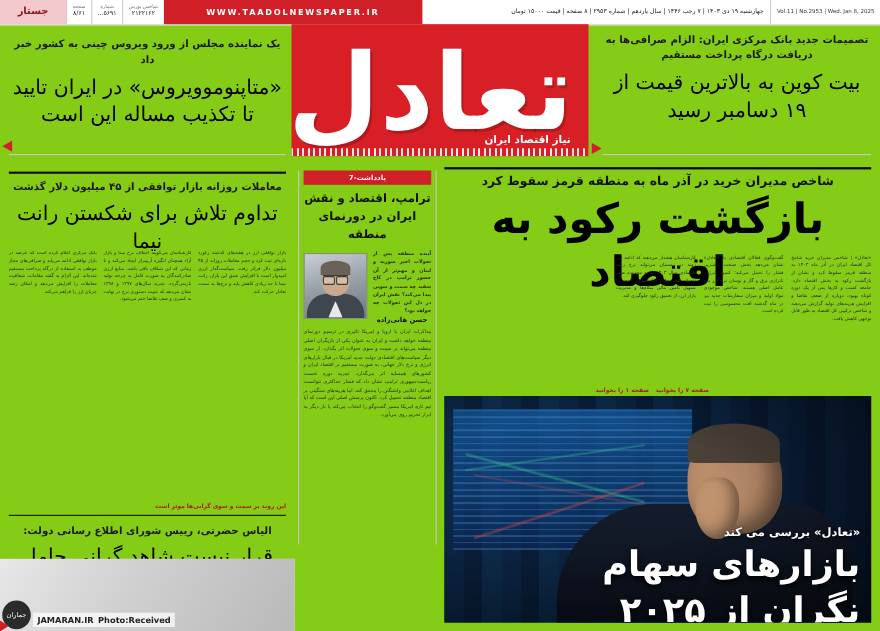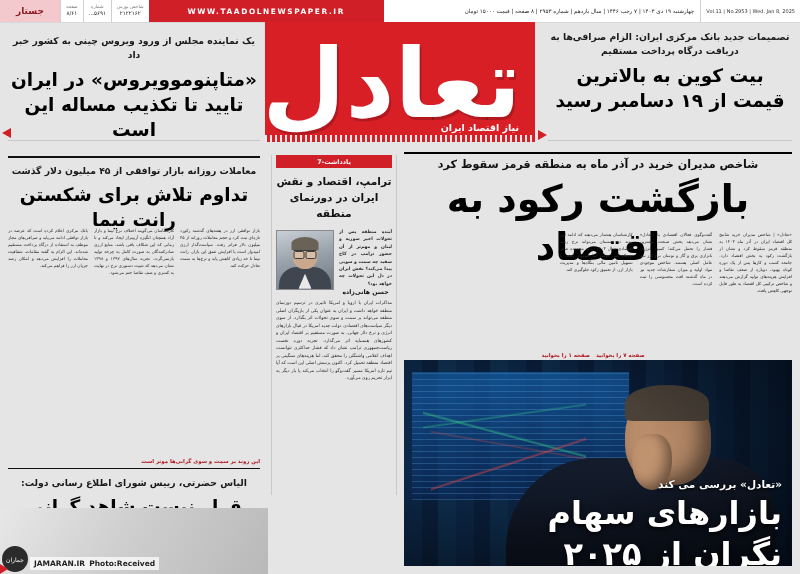--- a/index.html
+++ b/index.html
@@ -3,21 +3,21 @@
 <meta charset="utf-8">
 <style>
   html,body{margin:0;padding:0;}
   body{
     width:800px;height:574px;overflow:hidden;
     background:#ffffff;
     font-family:"DejaVu Sans","Liberation Sans",sans-serif;
     color:#111;
     position:relative;
   }
-  .page{width:800px;height:574px;position:relative;background:#e5e5e5;}
+  .page{width:800px;height:574px;position:relative;background:#84cc16;}
 
   
   .topbar{
     position:absolute;top:0;left:0;width:800px;height:22px;
     background:#fff;border-bottom:1px solid #d8d8d8;
     display:flex;flex-direction:row-reverse;align-items:stretch;
     font-size:5.4px;
   }
   .tb-brand{
     width:60px;background:#f3c9cd;display:flex;align-items:center;
@@ -64,21 +64,21 @@
     opacity:.9;
   }
 
   
   .hl{position:absolute;text-align:center;direction:rtl;}
   .hl .kick{
     font-size:9.3px;font-weight:bold;line-height:1.55;color:#1a1a1a;
     margin-bottom:5px;
   }
   .hl .big{
-    font-size:18.5px;font-weight:bold;line-height:1.35;color:#000;
+    font-size:18.5px;font-weight:normal;line-height:1.35;color:#000;
     letter-spacing:-.3px;
   }
 
   #hl-topleft{top:34px;left:8px;width:252px;}
   #hl-topright{top:30px;left:548px;width:244px;}
   #hl-midleft{top:164px;left:8px;width:252px;}
   #hl-botleft{top:476px;left:6px;width:256px;}
 
   
   .rule-line{position:absolute;background:#111;height:1px;}

